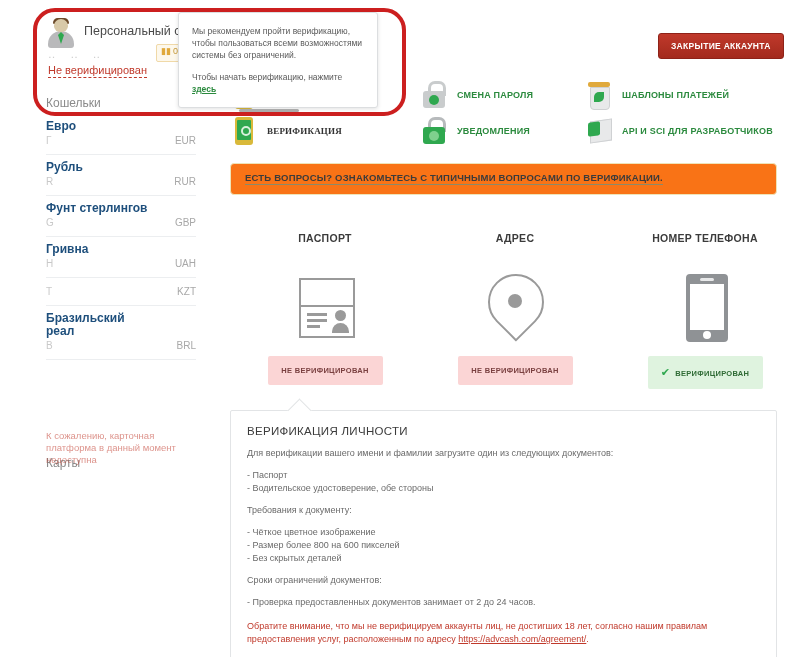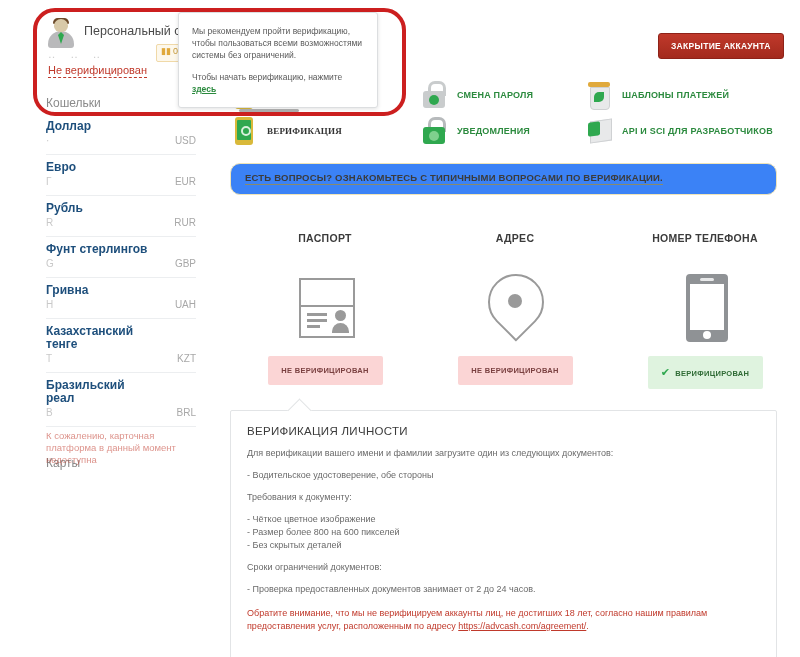--- a/index.html
+++ b/index.html
@@ -86,21 +86,21 @@
 
   .ic-basket .lid{position:absolute;left:3px;top:2px;width:22px;height:5px;border-radius:2px;background:#e0a93c;}
   .ic-basket .pot{position:absolute;left:5px;top:7px;width:18px;height:21px;background:#e8e9ea;border-radius:0 0 4px 4px;border:1px solid #cfd1d3;}
   .ic-basket .leaf{position:absolute;left:9px;top:12px;width:10px;height:10px;background:#2fa84f;border-radius:50% 0 50% 0;}
 
   .ic-api .cube{position:absolute;left:5px;top:4px;width:20px;height:20px;background:#e8e9ea;border:1px solid #cfd1d3;transform:skewY(-8deg);}
   .ic-api .cube2{position:absolute;left:3px;top:6px;width:12px;height:14px;background:#2fa84f;transform:skewY(-8deg);border-radius:2px;}
 
   .banner{
     position:absolute;left:18px;top:163px;width:545px;height:30px;
-    background:#3b82f6;border:1px solid #efe4b8;border-radius:10px;
+    background:#f97316;border:1px solid #efe4b8;border-radius:4px;
   }
   .banner span{
     position:absolute;left:14px;top:8px;font-size:9.5px;font-weight:bold;
     color:#3b3b3b;letter-spacing:.2px;border-bottom:1px solid #8a8a6a;padding-bottom:1px;cursor:pointer;
   }
 
   .vcols{position:absolute;left:18px;top:232px;width:565px;}
   .vcol{position:absolute;top:0;width:190px;text-align:center;}
   .vcol .vtitle{font-size:10.5px;font-weight:bold;color:#3b3b3b;letter-spacing:.3px;}
   .vcol .vicon{height:86px;margin-top:26px;position:relative;}
@@ -181,27 +181,20 @@
       <div class="notverified">Не верифицирован</div>
       <div class="pct-badge">
         <span class="bars">▮▮</span><span>00%</span>
       </div>
     </div>
 
     <div class="sec-title" id="wallets-title">Кошельки</div>
 
     <div class="wallet-list">
       <div class="wallet">
-        <div class="wname">Доллар</div>
-        <div class="wrow">
-            <span class="wbal">·</span>
-            <span class="wcur">USD</span>
-          </div>
-      </div>
-      <div class="wallet">
         <div class="wname">Евро</div>
         <div class="wrow">
             <span class="wbal">Г</span>
             <span class="wcur">EUR</span>
           </div>
       </div>
       <div class="wallet">
         <div class="wname">Рубль</div>
         <div class="wrow">
             <span class="wbal">R</span>
@@ -216,21 +209,20 @@
           </div>
       </div>
       <div class="wallet">
         <div class="wname">Гривна</div>
         <div class="wrow">
             <span class="wbal">Н</span>
             <span class="wcur">UAH</span>
           </div>
       </div>
       <div class="wallet">
-        <div class="wname">Казахстанский тенге</div>
         <div class="wrow">
             <span class="wbal">Т</span>
             <span class="wcur">KZT</span>
           </div>
       </div>
       <div class="wallet">
         <div class="wname">Бразильский реал</div>
         <div class="wrow">
             <span class="wbal">В</span>
             <span class="wcur">BRL</span>
@@ -344,20 +336,21 @@
           <span class="chk">✔</span><span>ВЕРИФИЦИРОВАН</span>
         </div>
       </div>
     </div>
 
     <div class="detail">
       <div class="ptr"></div>
       <div class="inner">
         <h3>ВЕРИФИКАЦИЯ ЛИЧНОСТИ</h3>
         <p>Для верификации вашего имени и фамилии загрузите один из следующих документов:</p>
+        <p class="tight">- Паспорт</p>
         <p>- Водительское удостоверение, обе стороны</p>
         <p>Требования к документу:</p>
         <p class="tight">- Чёткое цветное изображение</p>
         <p class="tight">- Размер более 800 на 600 пикселей</p>
         <p>- Без скрытых деталей</p>
         <p>Сроки ограничений документов:</p>
         <p>- Проверка предоставленных документов занимает от 2 до 24 часов.</p>
         <p class="warn"><span>Обратите внимание, что мы не верифицируем аккаунты лиц, не достигших 18 лет, согласно нашим правилам предоставления услуг, расположенным по адресу </span><a href="#">https://advcash.com/agreement/</a><span>.</span></p>
 
       </div>

